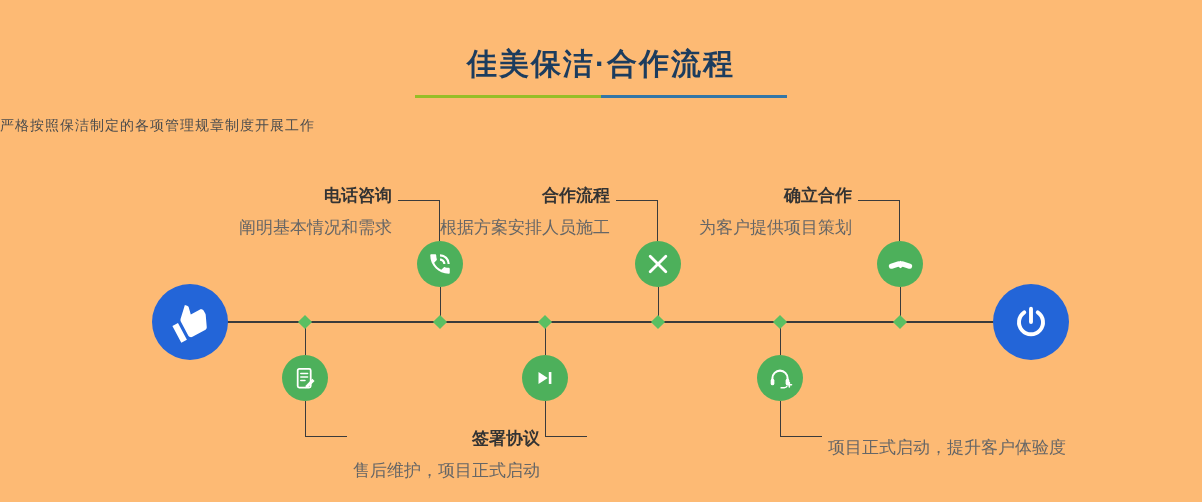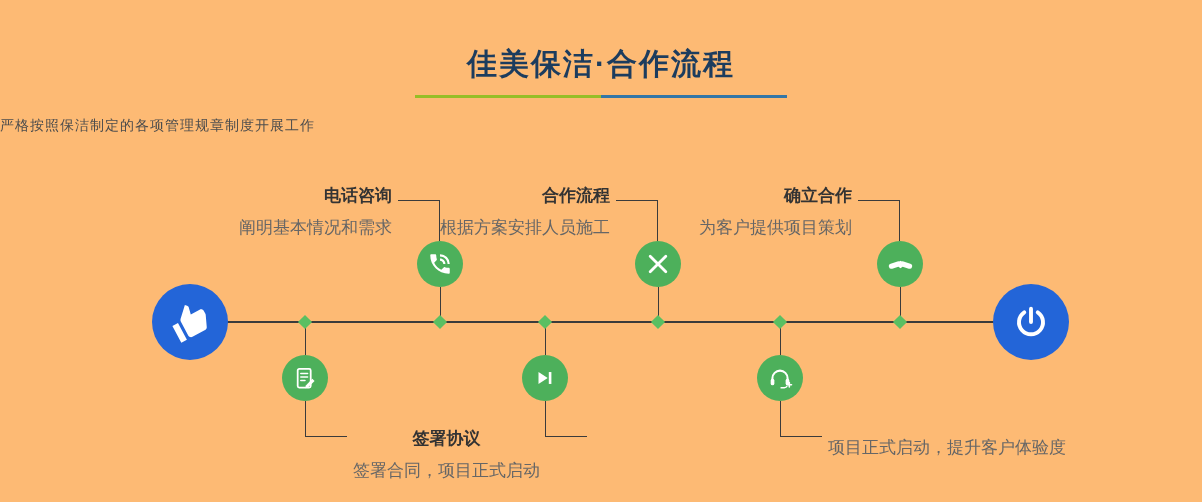--- a/index.html
+++ b/index.html
@@ -67,21 +67,21 @@
     border-left:1px solid var(--line);
   }
   .step.bottom .elbow{
     position:absolute;left:var(--x);top:401px;width:42px;height:36px;
     border-left:1px solid var(--line);border-bottom:1px solid var(--line);
   }
   .step.top .label-block{
     position:absolute;top:184px;right:calc(1202px - var(--x) + 48px);text-align:right;white-space:nowrap;
   }
   .step.bottom .label-block{
-    position:absolute;top:427px;left:calc(var(--x) + 48px);text-align:center;white-space:nowrap;font-family:Liberation Serif, serif;
+    position:absolute;top:427px;left:calc(var(--x) + 48px);text-align:right;white-space:nowrap;font-family:Liberation Serif, serif;
   }
   .step-title{font-size:17px;font-weight:700;color:#333333;}
   .step-desc{font-size:17px;color:#666666;margin-top:9px;}
   .icon{display:flex;align-items:center;justify-content:center;}
 </style>
 </head>
 <body>
 
 <div class="canvas">
 
@@ -112,21 +112,21 @@
       </span>
     </div>
   </div>
 
   <div class="step bottom" style="--x:305px">
     <div class="rise"></div>
     <div class="elbow"></div>
     <div class="diamond"></div>
     <div class="label-block">
       <div class="step-title">签署协议</div>
-      <div class="step-desc">签署合同，项目正式启动</div>
+      <div class="step-desc">售后维护，项目正式启动</div>
     </div>
     <div class="gcircle">
       <span class="icon">
         <svg viewBox="0 0 24 24" width="25" height="25">
           <rect x="4.5" y="2.8" width="12.5" height="18" rx="1.5" fill="none" stroke="#fff" stroke-width="1.7"></rect>
           <path d="M7.5 7.2h6.5M7.5 10.6h6.5M7.5 14h4" stroke="#fff" stroke-width="1.5" stroke-linecap="round" fill="none"></path>
           <path d="M12.3 18.6l6.3-6.3 2.1 2.1-6.3 6.3-2.7.6z" fill="#fff"></path>
         </svg>
       </span>
     </div>

